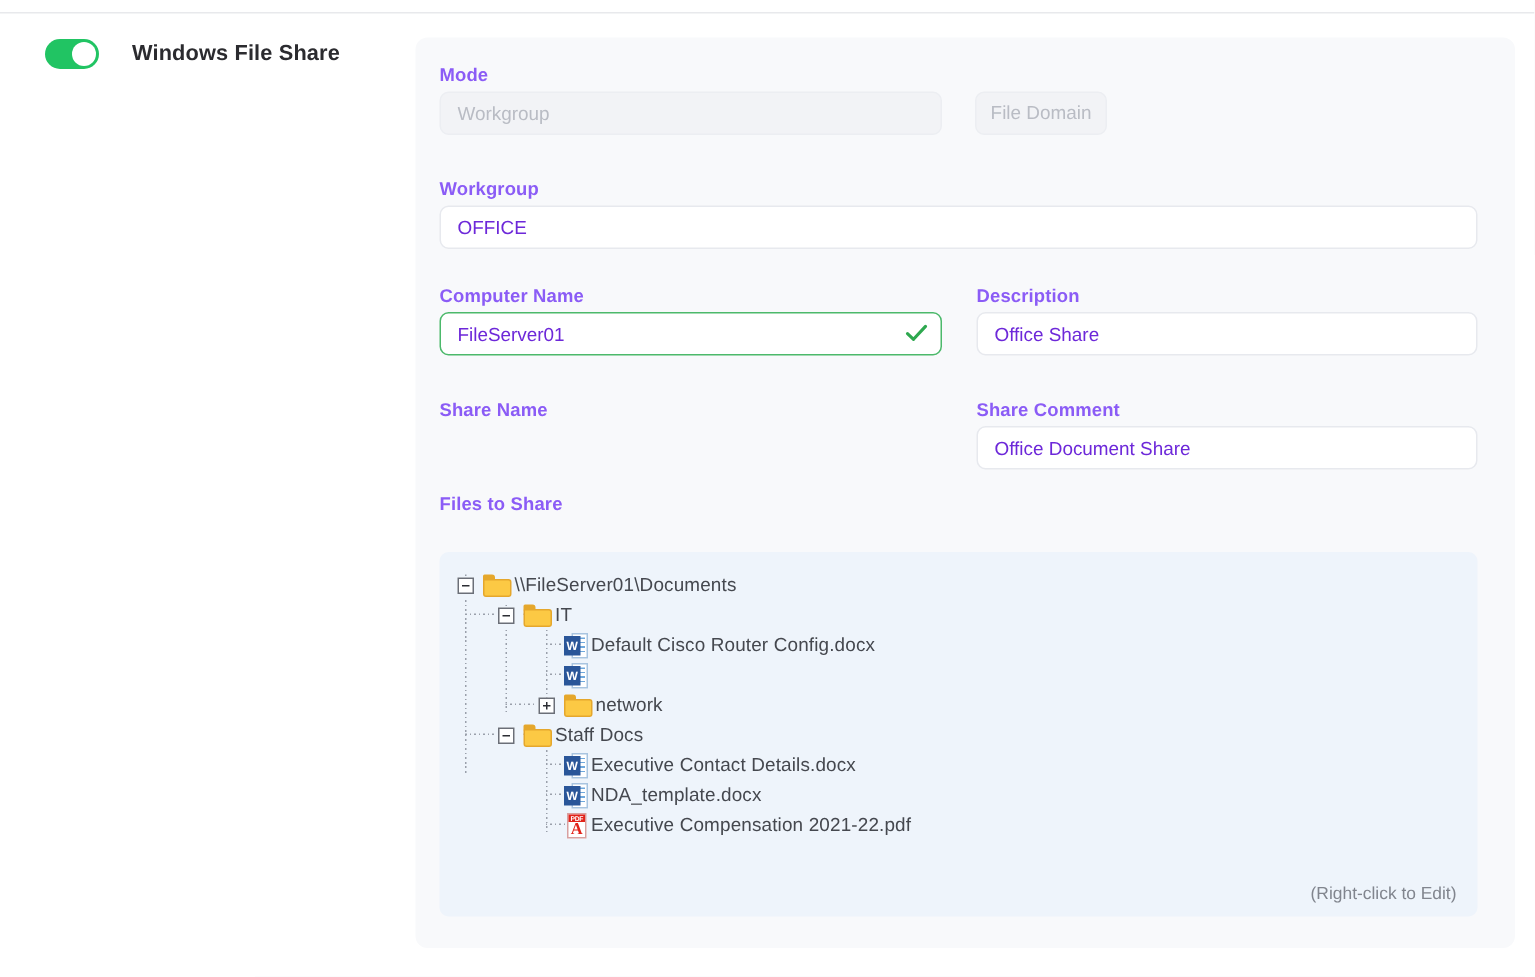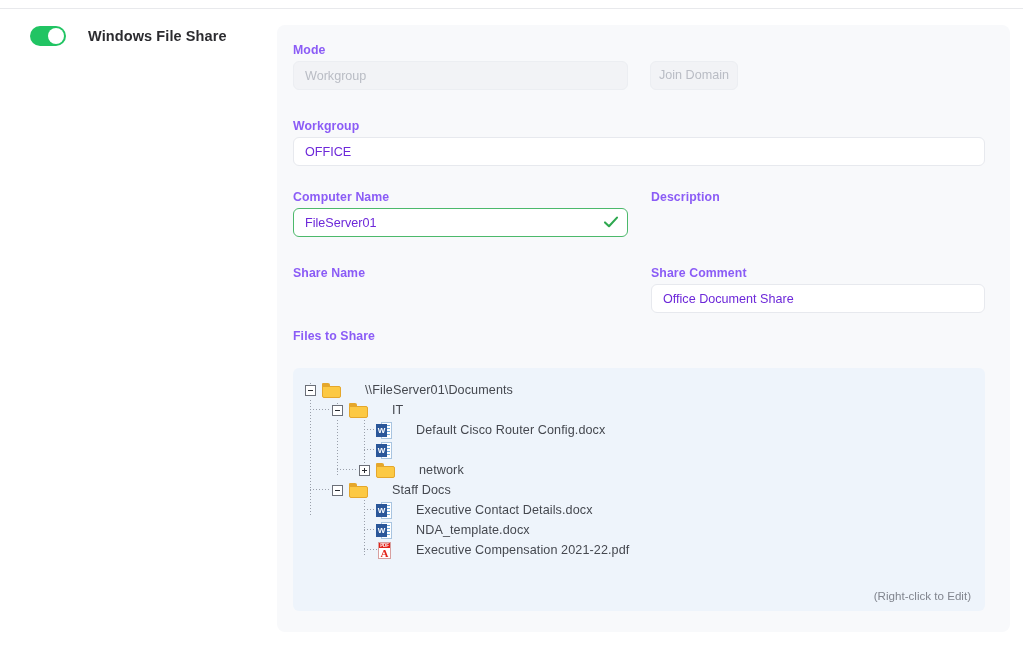--- a/index.html
+++ b/index.html
@@ -150,21 +150,21 @@
   .tnode {
     position: absolute;
     display: flex;
     align-items: center;
     height: 20px;
     white-space: nowrap;
   }
   .tname {
     font-size: 12.6px;
     color: #45484f;
-    margin-left: 24px;
+    margin-left: 2px;
     letter-spacing: 0.1px;
   }
   .tbox {
     box-sizing: border-box;
     width: 11px;
     height: 11px;
     border: 1px solid #6b6f78;
     background: #ffffff;
     position: relative;
     flex: 0 0 auto;
@@ -320,32 +320,33 @@
   <div class="toggle">
     <div class="knob"></div>
   </div>
   <div class="left-title">Windows File Share</div>
 </div>
 
 <div class="panel">
 
   <div class="field-label" style="left:16px; top:18px;">Mode</div>
   <input class="input disabled" style="left: 16px; top: 36px; width: 335px;" disabled="" placeholder="Workgroup">
-  <div class="btn-disabled" style="left:373px; top:36px; width:88px;">Join Domain</div>
+  <div class="btn-disabled" style="left:373px; top:36px; width:88px;">File Domain</div>
 
   <div class="field-label" style="left:16px; top:94px;">Workgroup</div>
   <input class="input" style="left: 16px; top: 112px; width: 692px;" value="OFFICE">
 
   <div class="field-label" style="left:16px; top:165px;">Computer Name</div>
   <input class="input valid" style="left: 16px; top: 183px; width: 335px;" value="FileServer01">
   <svg class="check-mark" style="left:325px; top:188px;" viewBox="0 0 18 18">
     <path d="M3 9.4 L7 13.2 L15 4.6" stroke="#2ea84f" stroke-width="2.1" fill="none" stroke-linecap="round" stroke-linejoin="round"></path>
   </svg>
 
   <div class="field-label" style="left:374px; top:165px;">Description</div>
+  <input class="input" style="left: 374px; top: 183px; width: 334px;" value="Office Share">
 
   <div class="field-label" style="left:16px; top:241px;">Share Name</div>
 
   <div class="field-label" style="left:374px; top:241px;">Share Comment</div>
   <input class="input" style="left: 374px; top: 259px; width: 334px;" value="Office Document Share">
 
   <div class="field-label" style="left:16px; top:304px; font-weight:600;">Files to Share</div>
 </div>
 
 <div class="tree-box">

